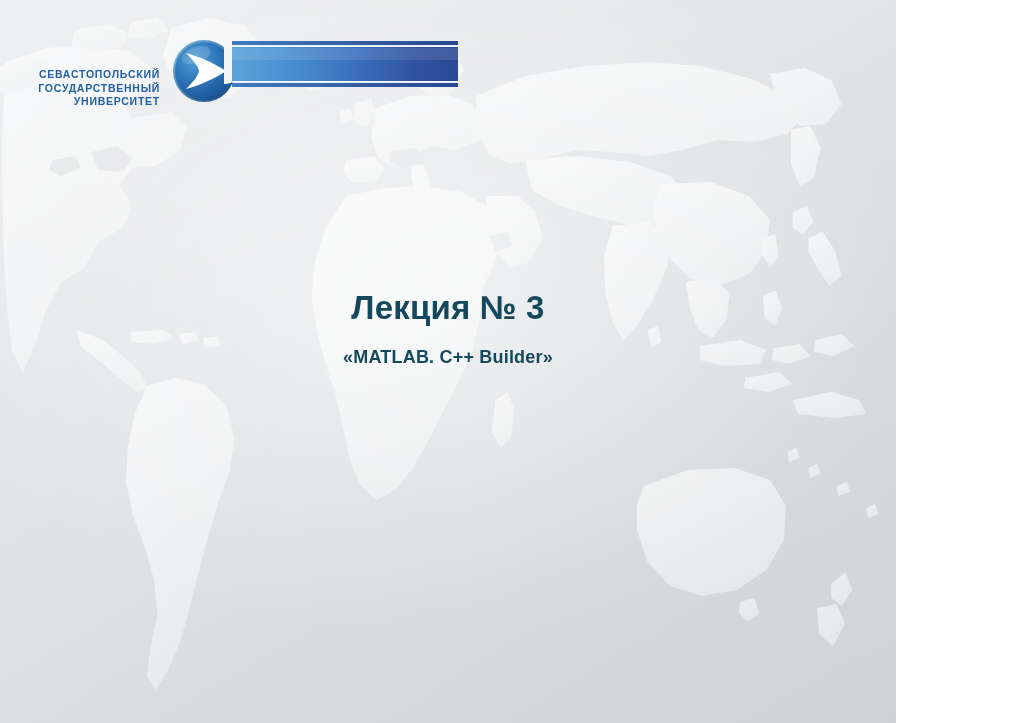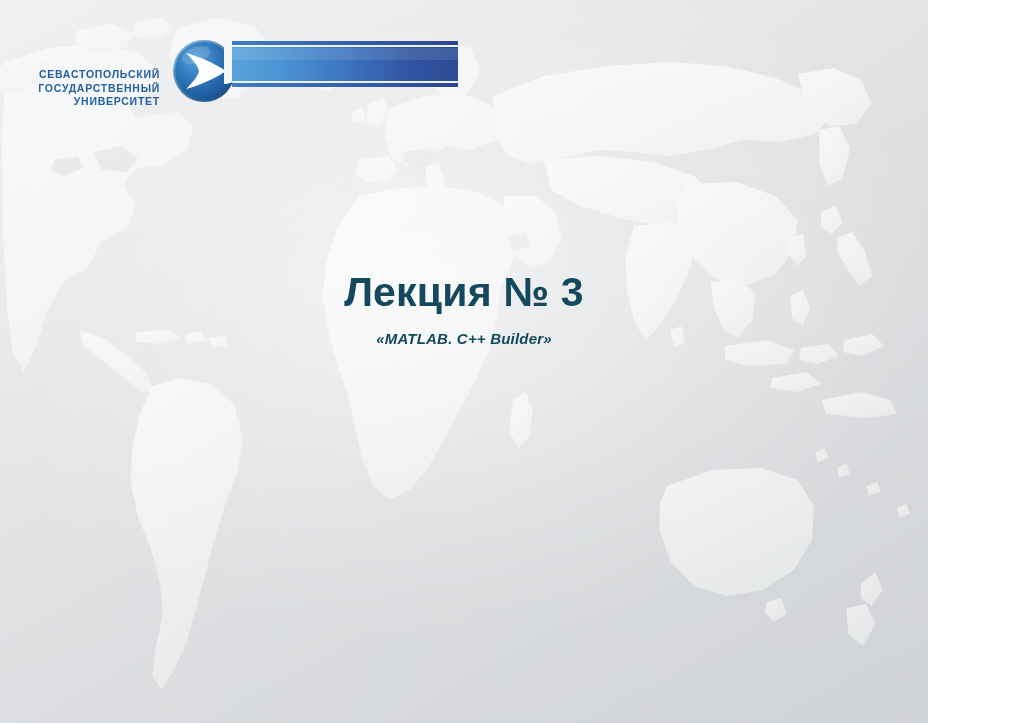--- a/index.html
+++ b/index.html
@@ -11,21 +11,20 @@
   body {
     font-family: "Liberation Sans", "DejaVu Sans", sans-serif;
   }
 
   .slide {
     position: relative;
     width: 896px;
     height: 723px;
     overflow: hidden;
     background: linear-gradient(135deg, #e9eaec 0%, #e3e5e7 35%, #dfe1e3 60%, #d9dbdd 100%);
-    padding-left: 32px;
   }
 
   
   .map-layer {
     position: absolute;
     inset: 0;
     width: 100%;
     height: 100%;
   }
   .map-layer svg {
@@ -85,35 +84,34 @@
 
   
   .title-area {
     position: absolute;
     left: 0;
     right: 0;
     top: 272px;
     text-align: center;
   }
   .lecture-title {
-    margin: 0;
-    font-size: 41px;
+    margin: 16px;
+    font-size: 33px;
     font-weight: bold;
     line-height: 40px;
     color: #14485d;
     letter-spacing: 0.2px;
   }
   .lecture-subtitle {
     margin: 14px 0 0 0;
-    font-size: 15px;
+    font-size: 18px;
     font-weight: bold;
     line-height: 26px;
     color: #14485d;
     letter-spacing: 0.2px;
-    font-style: italic;
   }
 
   
   .presenter-line {
     position: absolute;
     left: 0;
     right: 0;
     top: 436px;
     text-align: center;
     font-size: 16.5px;

